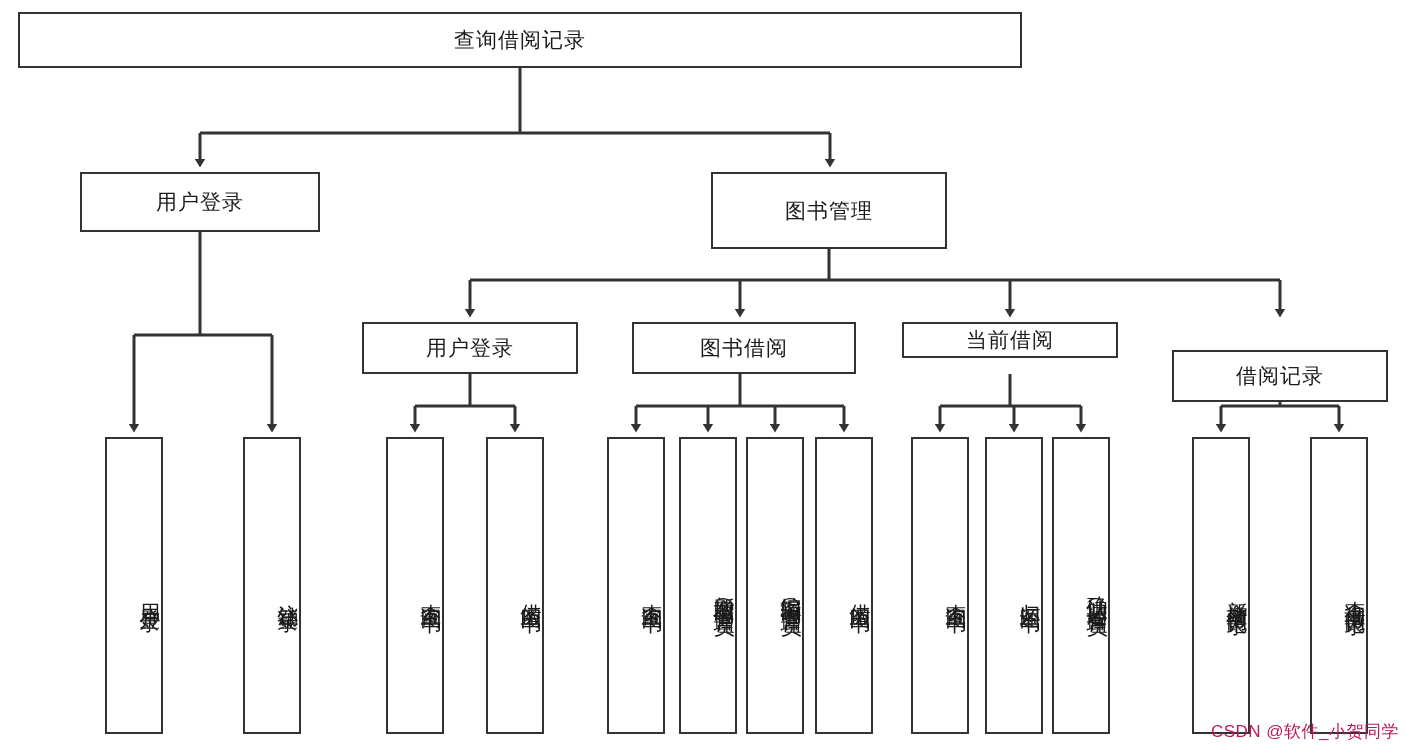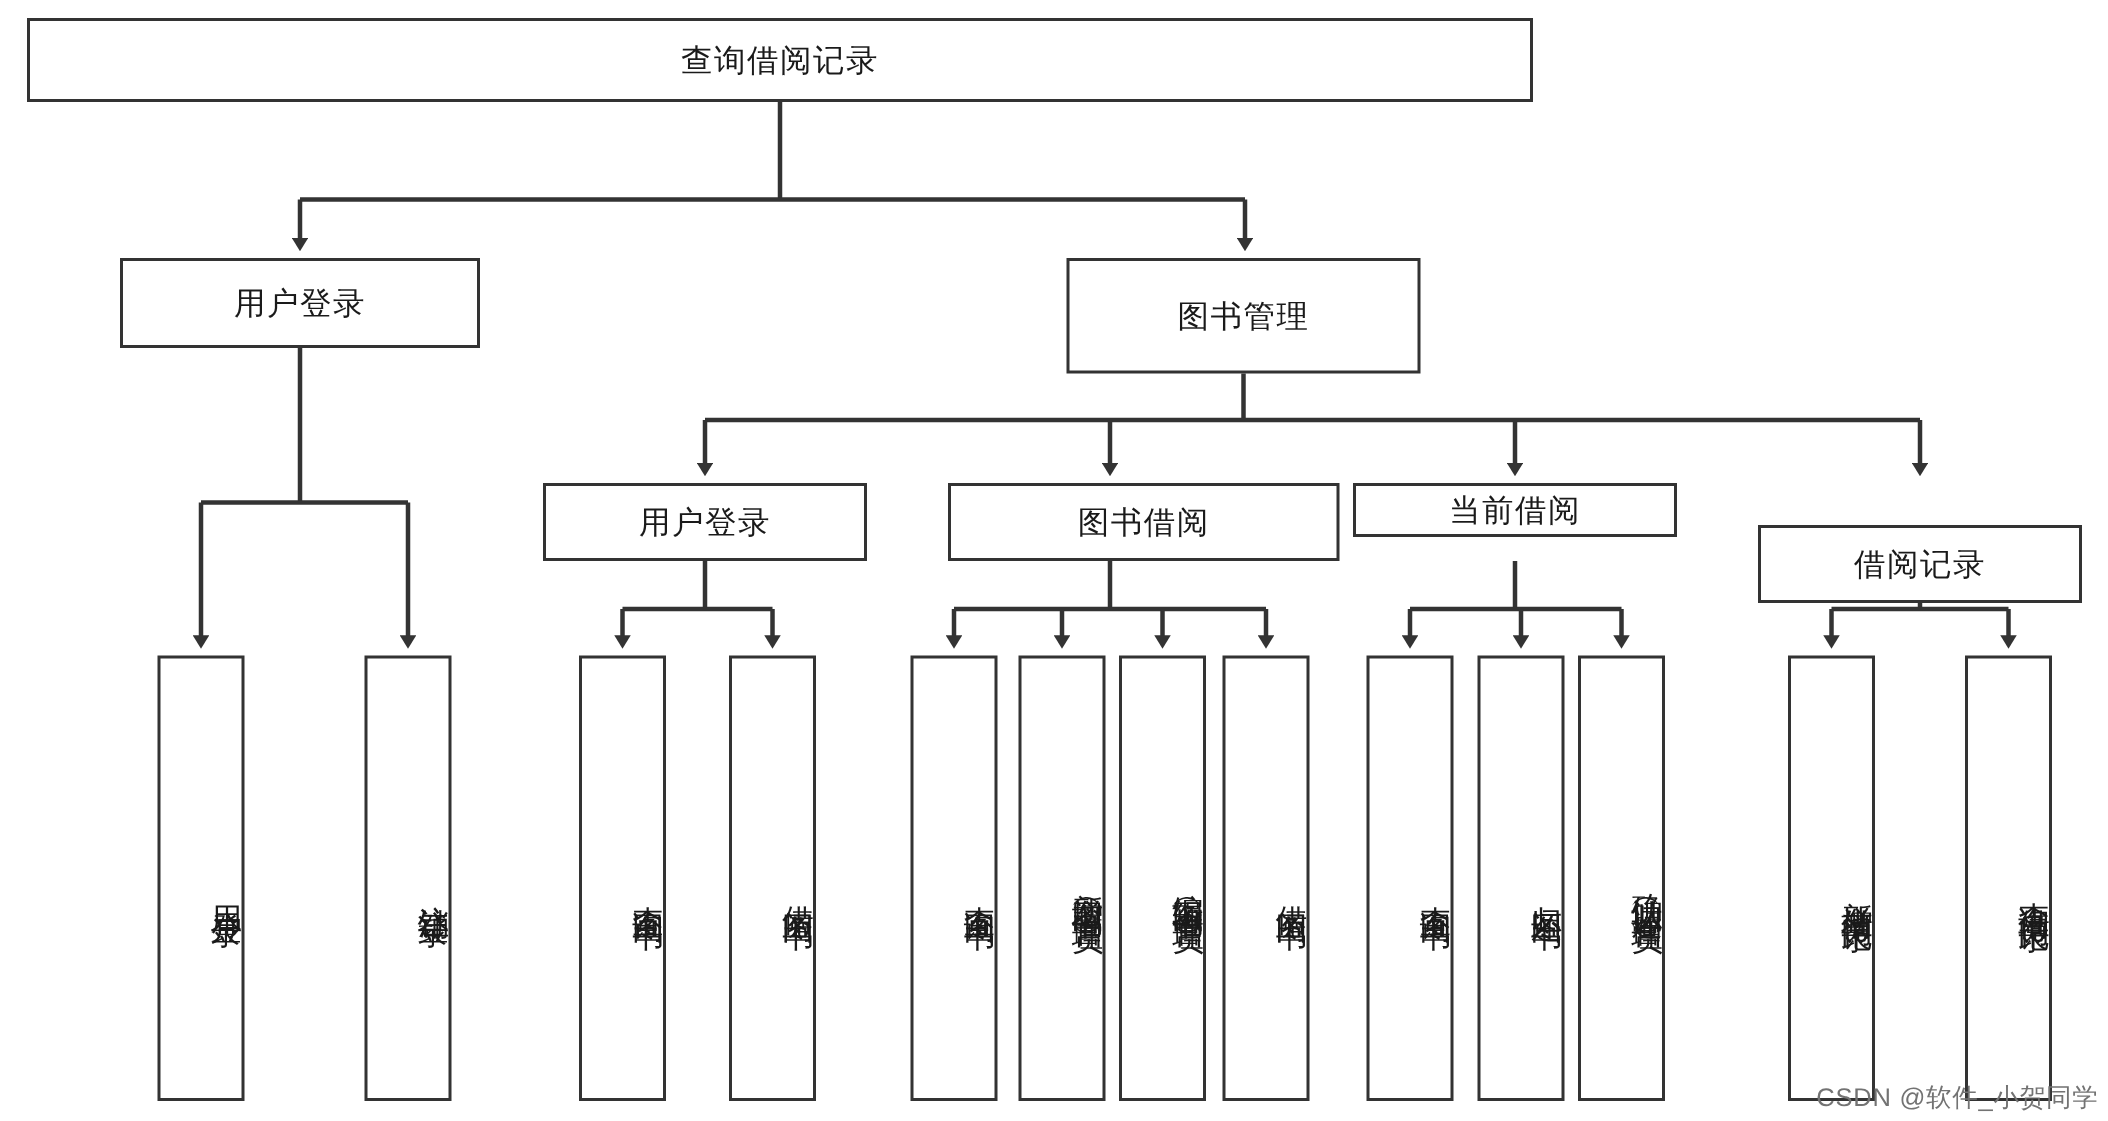--- a/index.html
+++ b/index.html
@@ -8,21 +8,21 @@
   #diagram-root{position:relative;width:1405px;height:747px;background:#fff;}
   svg.edges{position:absolute;left:0;top:0;width:1405px;height:747px;}
   .node{position:absolute;box-sizing:border-box;background:#ffffff;
         border:2.5px solid #333333;display:flex;align-items:center;
         justify-content:center;color:#1a1a1a;}
   .node.h{font-size:21px;letter-spacing:1px;}
   .node.v{writing-mode:vertical-rl;text-orientation:upright;
           font-size:21px;letter-spacing:3px;padding-top:14px;
           align-items:flex-start;justify-content:center;line-height:1.05;}
   .watermark{position:absolute;right:6px;bottom:4px;font-size:17px;
-             color:#737373;white-space:nowrap;letter-spacing:.5px;}
+             color:#be185d;white-space:nowrap;letter-spacing:.5px;}
 </style>
 </head>
 <body>
 
 <div id="diagram-root">
 
   <svg class="edges" viewBox="0 0 1405 747" xmlns="http://www.w3.org/2000/svg">
     <defs>
       <marker id="arrow" markerWidth="9" markerHeight="11" refX="1.5" refY="5.5" orient="auto" markerUnits="userSpaceOnUse">
         <path d="M0,0 L9,5.5 L0,11 Z" fill="#333333"></path>
@@ -76,21 +76,21 @@
       <path d="M1339,406 L1339,425" marker-end="url(#arrow)"></path>
     </g>
   </svg>
 
   <div class="node h" style="left: 18px; top: 12px; width: 1004px; height: 56px;">查询借阅记录</div>
 
   <div class="node h" style="left: 80px; top: 172px; width: 240px; height: 60px;">用户登录</div>
   <div class="node h" style="left: 711px; top: 172px; width: 236px; height: 77px;">图书管理</div>
 
   <div class="node h" style="left: 362px; top: 322px; width: 216px; height: 52px;">用户登录</div>
-  <div class="node h" style="left: 632px; top: 322px; width: 261px; height: 52px;">图书借阅</div>
+  <div class="node h" style="left: 632px; top: 322px; width: 224px; height: 52px;">图书借阅</div>
   <div class="node h" style="left: 902px; top: 322px; width: 216px; height: 36px;">当前借阅</div>
   <div class="node h" style="left: 1172px; top: 322px; width: 216px; height: 52px; margin-top: 28px;">借阅记录</div>
 
   <div class="node v" style="left: 105px; top: 437px; width: 58px; height: 297px;">用户登录</div>
   <div class="node v" style="left: 243px; top: 437px; width: 58px; height: 297px;">注销登录</div>
   <div class="node v" style="left: 386px; top: 437px; width: 58px; height: 297px;">查询图书</div>
   <div class="node v" style="left: 486px; top: 437px; width: 58px; height: 297px;">借阅图书</div>
   <div class="node v" style="left: 607px; top: 437px; width: 58px; height: 297px;">查询图书</div>
   <div class="node v" style="left: 679px; top: 437px; width: 58px; height: 297px;">新增图书（管理员）</div>
   <div class="node v" style="left: 746px; top: 437px; width: 58px; height: 297px;">编辑图书（管理员）</div>

